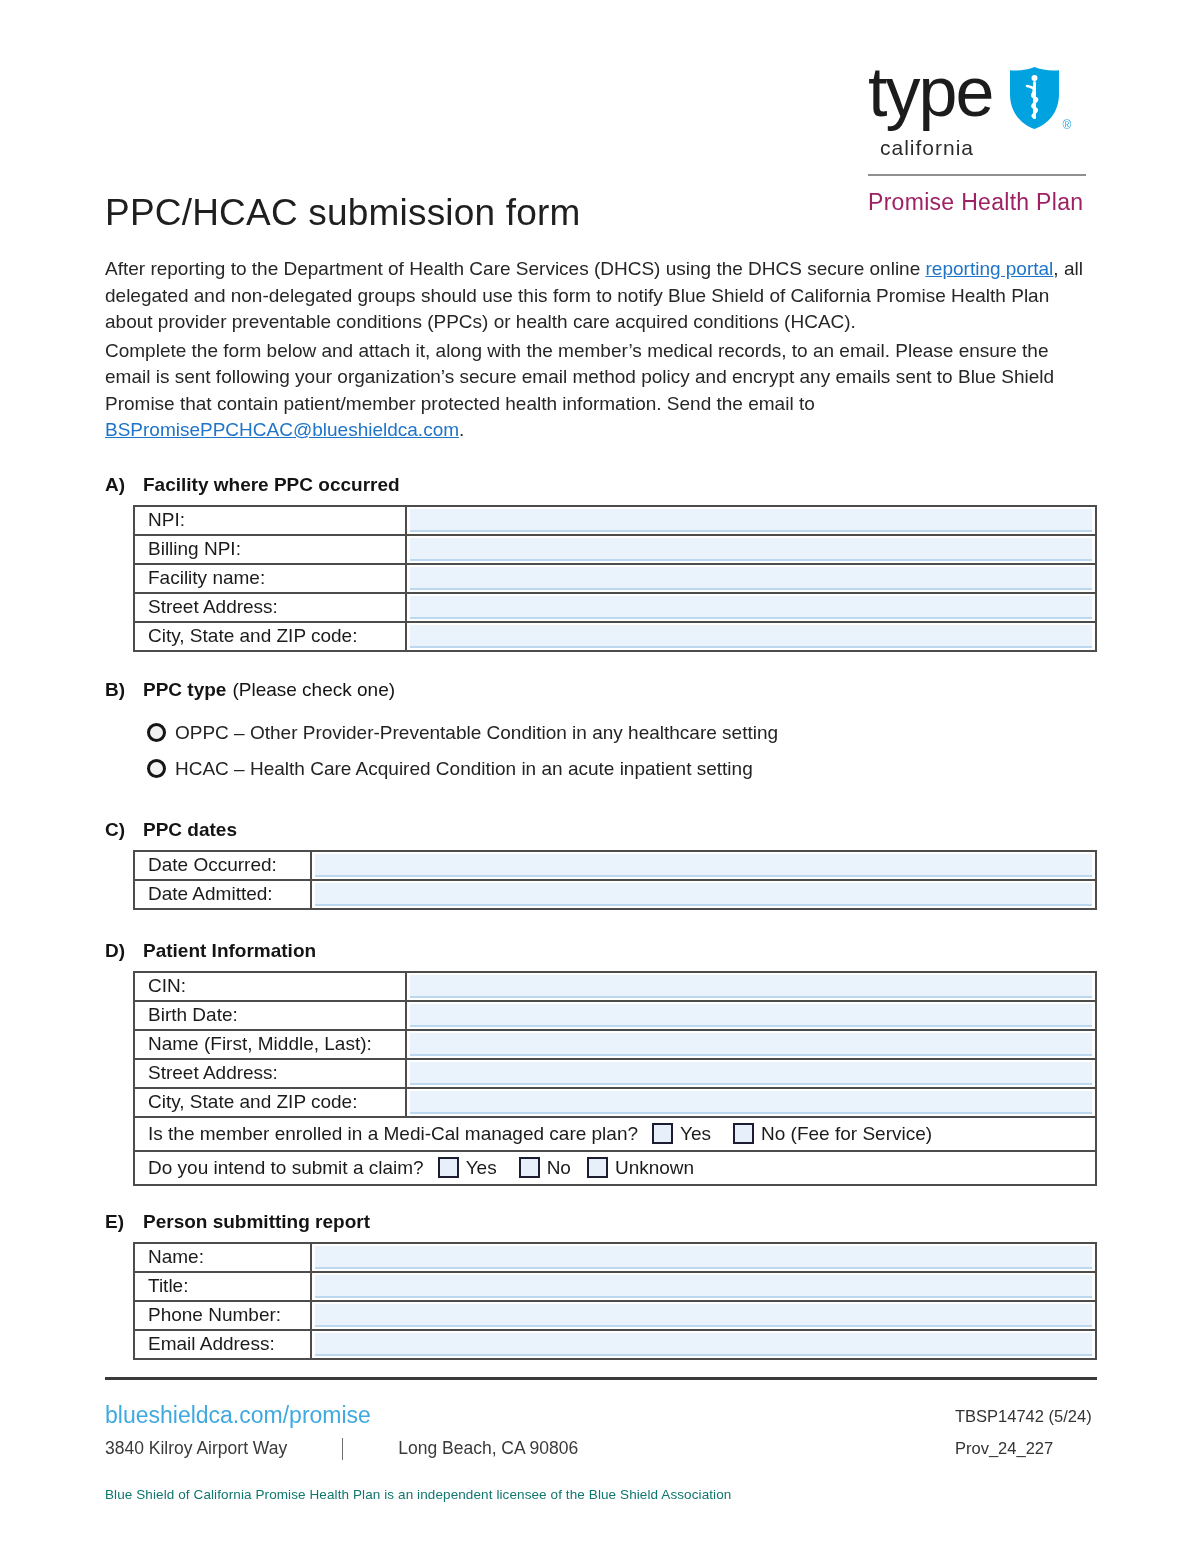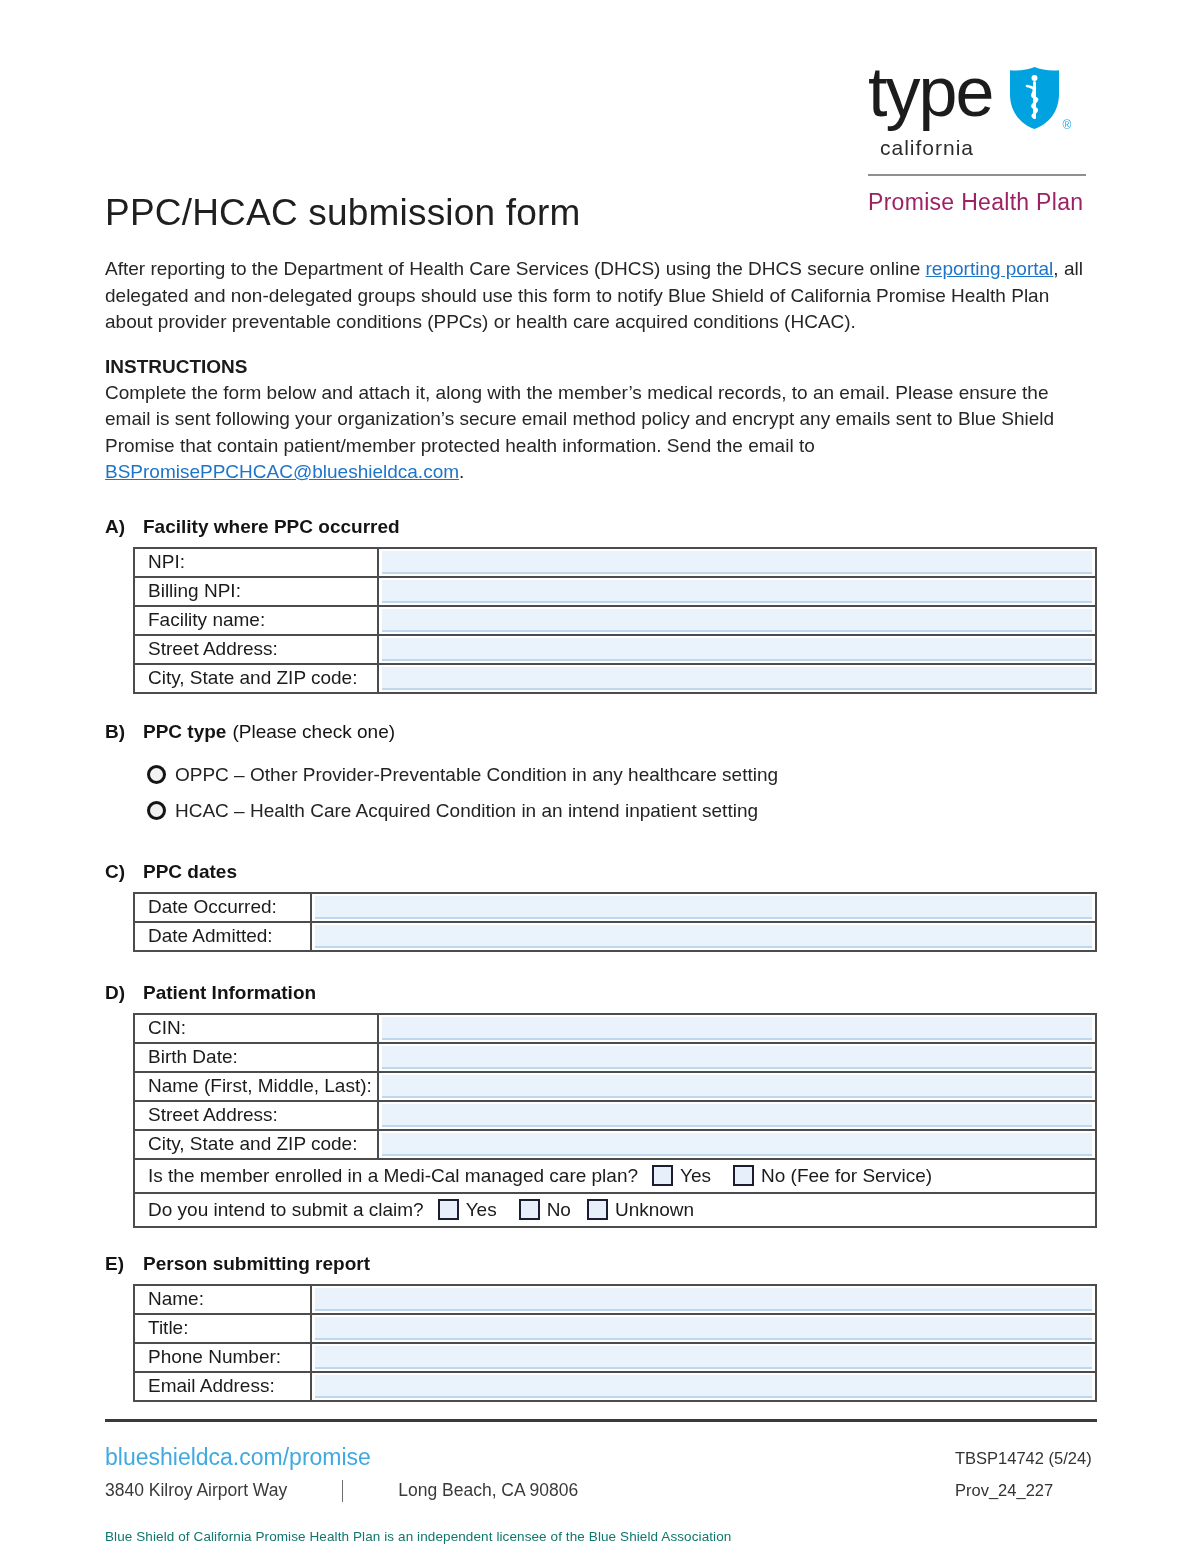--- a/index.html
+++ b/index.html
@@ -59,21 +59,21 @@
     table-layout: fixed;
   }
   table.form-table td {
     border: 2px solid #4c4c4c;
     height: 29px;
     font-size: 19px;
     color: #1b1b1b;
     vertical-align: middle;
   }
   td.lbl { padding-left: 13px; background: #ffffff; }
-  table.wide-label td.lbl { width: 244px; }
+  table.wide-label td.lbl { width: 272px; }
   table.narrow-label td.lbl { width: 177px; }
   td.fld { padding: 2px 3px 2px 3px; }
   .field {
     height: 100%; min-height: 22px;
     background: #eaf2fb;
     border-bottom: 2px solid #bdd8ee;
     cursor: text;
   }
   td.q { padding: 5px 0 5px 13px; height: 34px; }
   .q-inner { display: flex; align-items: center; }
@@ -140,21 +140,20 @@
     <div class="logo-line"></div>
     <div class="logo-tagline">Promise Health Plan</div>
   </div>
 
   <div class="content">
 
     <h1 class="page-title">PPC/HCAC submission form</h1>
 
     <p class="body-text intro"><span>After reporting to the Department of Health Care Services (DHCS) using the DHCS secure online </span><a class="inline-link">reporting portal</a><span>, all delegated and non-delegated groups should use this form to notify Blue Shield of California Promise Health Plan about provider preventable conditions (PPCs) or health care acquired conditions (HCAC).</span></p>
 
-    <h2 class="instructions-heading">INSTRUCTIONS</h2>
     <p class="body-text instructions-body"><span>Complete the form below and attach it, along with the member’s medical records, to an email. Please ensure the email is sent following your organization’s secure email method policy and encrypt any emails sent to Blue Shield Promise that contain patient/member protected health information. Send the email to </span><a class="inline-link">BSPromisePPCHCAC@blueshieldca.com</a><span>.</span></p>
 
     <div class="sec-heading sec-a">
       <span class="sec-letter">A)</span>
       <span class="sec-title">Facility where PPC occurred</span>
     </div>
     <table class="form-table wide-label tbl-a">
       <tbody>
           <tr>
         <td class="lbl">NPI:</td>
@@ -194,21 +193,21 @@
       <span class="sec-title">PPC type</span>
       <span class="sec-sub">(Please check one)</span>
     </div>
     <div class="radio-group">
       <div class="radio-row">
         <span class="radio"></span>
         <span class="radio-label">OPPC – Other Provider-Preventable Condition in any healthcare setting</span>
       </div>
       <div class="radio-row">
         <span class="radio"></span>
-        <span class="radio-label">HCAC – Health Care Acquired Condition in an intend inpatient setting</span>
+        <span class="radio-label">HCAC – Health Care Acquired Condition in an acute inpatient setting</span>
       </div>
     </div>
 
     <div class="sec-heading sec-c">
       <span class="sec-letter">C)</span>
       <span class="sec-title">PPC dates</span>
     </div>
     <table class="form-table narrow-label tbl-c">
       <tbody>
           <tr>

